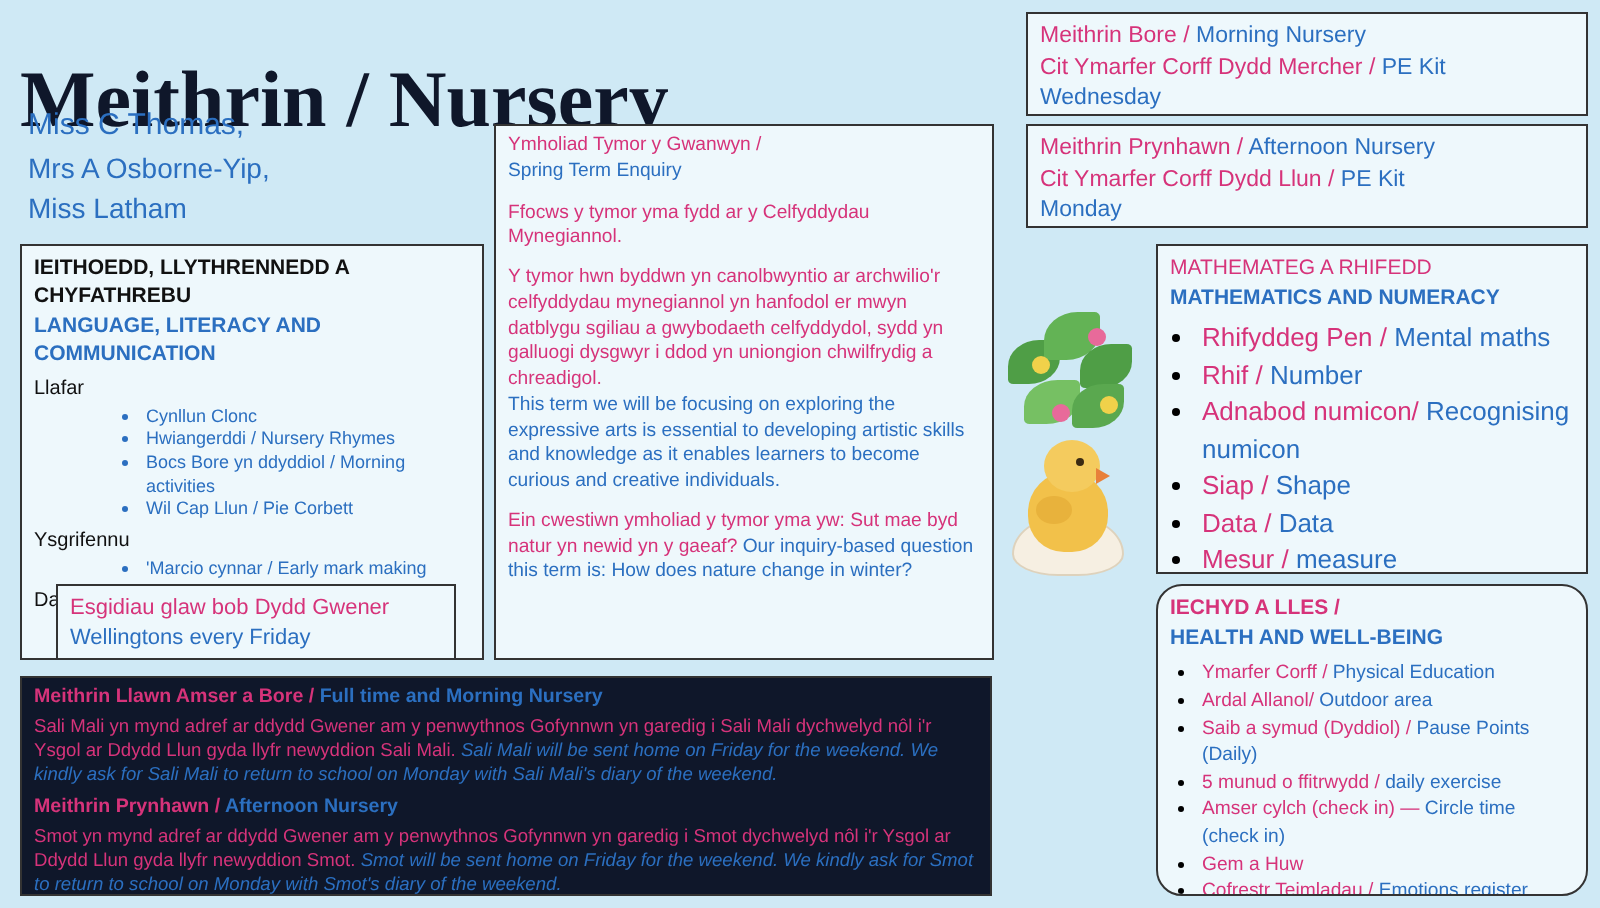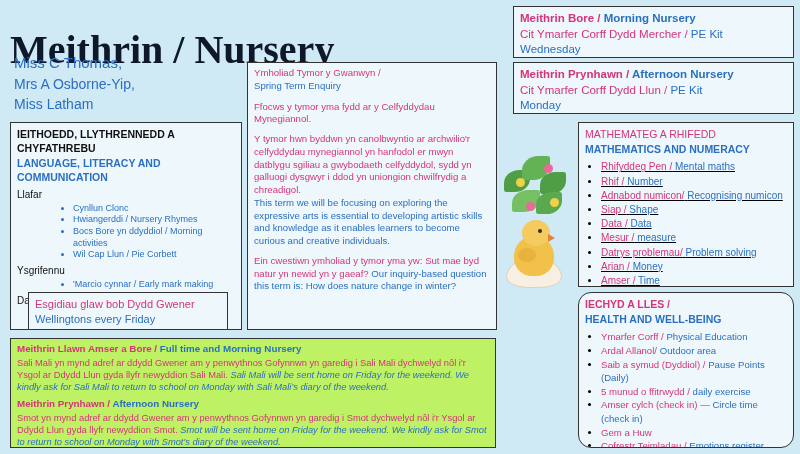--- a/index.html
+++ b/index.html
@@ -40,21 +40,21 @@
 
   
   #box-bore {
     left:513px; top:6px; width:281px; height:52px;
     font-size:11.5px; line-height:1.35;
   }
   #box-prynhawn {
     left:513px; top:62px; width:281px; height:52px;
     font-size:11.5px; line-height:1.35;
   }
-  .hdr { font-weight:bold; }
+  .hdr { font-weight:normal; }
 
   
   #box-lang {
     left:10px; top:122px; width:232px; height:208px;
     font-size:10px; line-height:1.38;
   }
   #box-lang .t1 { font-weight:bold; font-size:10.5px; color:#111; }
   #box-lang .t2 { font-weight:bold; font-size:10.5px; color:#2b6fc0; }
   #box-lang .sec { font-size:10px; color:#111; margin-top:3px; }
   #box-lang ul { margin:1px 0 2px 0; padding-left:16px; }
@@ -74,35 +74,35 @@
   }
   #box-spring p { margin:0 0 7px 0; }
   #box-spring .head { margin-bottom:8px; }
 
   
   #box-maths {
     left:578px; top:122px; width:216px; height:165px;
     font-size:10.5px; line-height:1.4;
   }
   #box-maths ul { margin:4px 0 0 0; padding-left:16px; }
-  #box-maths li { font-size:10px; line-height:1.42;text-decoration:underline; }
+  #box-maths li { font-size:13px; line-height:1.42; }
 
   
   #box-health {
     left:578px; top:292px; width:216px; height:156px;
     font-size:10.5px; line-height:1.4;border-radius:13px;
   }
   #box-health ul { margin:4px 0 0 0; padding-left:16px; }
   #box-health li { font-size:9.6px; line-height:1.42; }
 
   
   #box-bottom {
     left:10px; top:338px; width:486px; height:110px;
     font-size:9.3px; line-height:1.3;
-    background:#bef264;
+    background:#0f172a;
   }
   #box-bottom .ttl { font-weight:bold; font-size:9.8px; }
   #box-bottom p { margin:1px 0 5px 0; }
 
   
   .art { position:absolute; left:500px; top:150px; width:80px; height:150px; }
 
   
   .chick-body {
     position:absolute; left:14px; top:86px; width:40px; height:40px;

